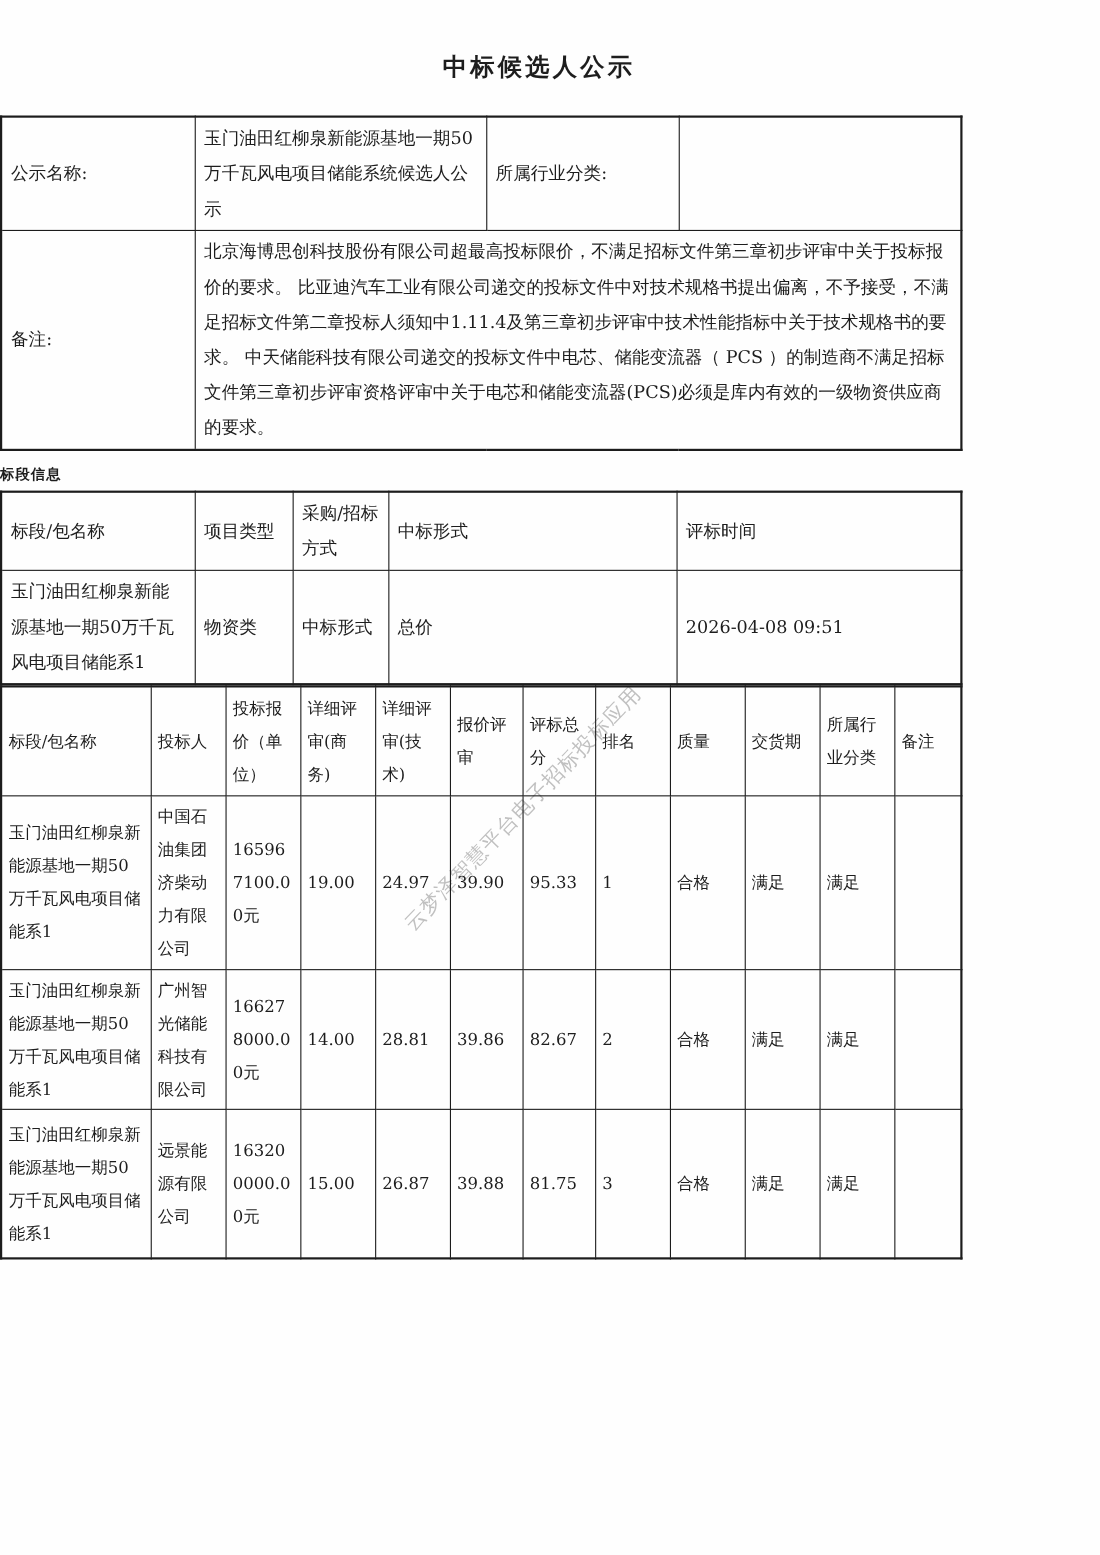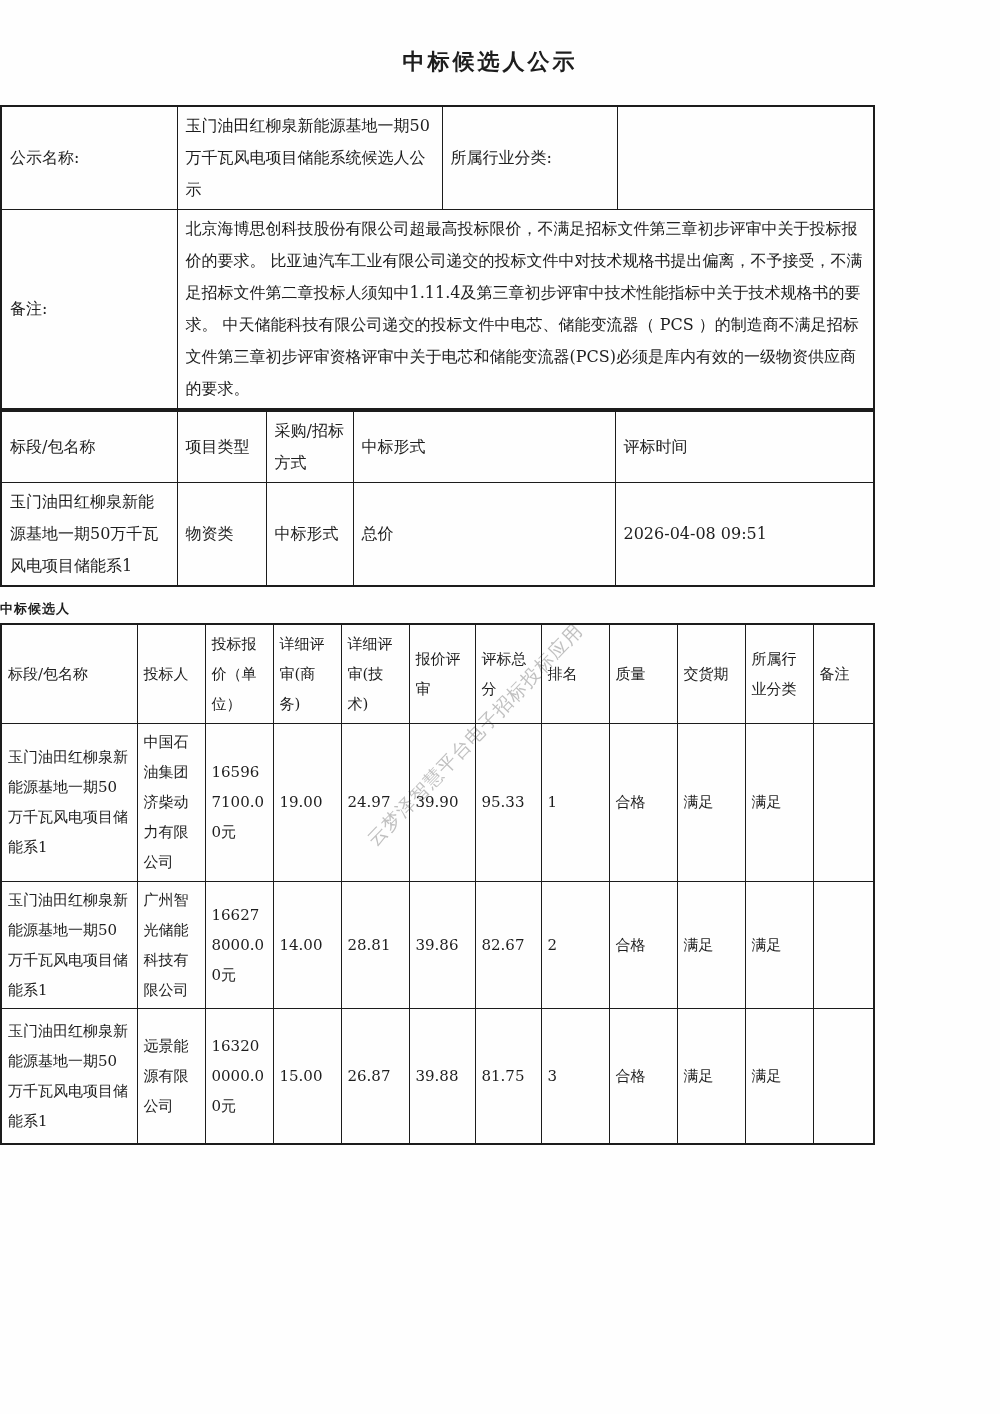--- a/index.html
+++ b/index.html
@@ -98,20 +98,21 @@
         <td>所属行业分类:</td>
         <td></td>
       </tr>
       <tr class="r3">
         <td>备注:</td>
         <td class="vtop" colspan="3">北京海博思创科技股份有限公司超最高投标限价，不满足招标文件第三章初步评审中关于投标报价的要求。 比亚迪汽车工业有限公司递交的投标文件中对技术规格书提出偏离，不予接受，不满足招标文件第二章投标人须知中1.11.4及第三章初步评审中技术性能指标中关于技术规格书的要求。 中天储能科技有限公司递交的投标文件中电芯、储能变流器（ PCS ）的制造商不满足招标文件第三章初步评审资格评审中关于电芯和储能变流器(PCS)必须是库内有效的一级物资供应商的要求。</td>
       </tr>
     </tbody>
       </table>
 
+    <div class="section-label">标段信息</div>
 
     <table class="tbl-lot">
       <colgroup>
         <col style="width:176px">
           <col style="width:89px">
           <col style="width:87px">
           <col style="width:262px">
           <col style="width:259px">
       </colgroup>
       <tbody>
@@ -125,21 +126,20 @@
       <tr class="data">
         <td>玉门油田红柳泉新能源基地一期50万千瓦风电项目储能系1</td>
         <td>物资类</td>
         <td>中标形式</td>
         <td>总价</td>
         <td>2026-04-08 09:51</td>
       </tr>
     </tbody>
       </table>
 
-    <div class="section-label">中标候选人</div>
 
     <table class="tbl-cand">
       <colgroup>
         <col style="width:136px">
           <col style="width:68px">
           <col style="width:68px">
           <col style="width:68px">
         <col style="width:68px">
           <col style="width:66px">
           <col style="width:66px">

